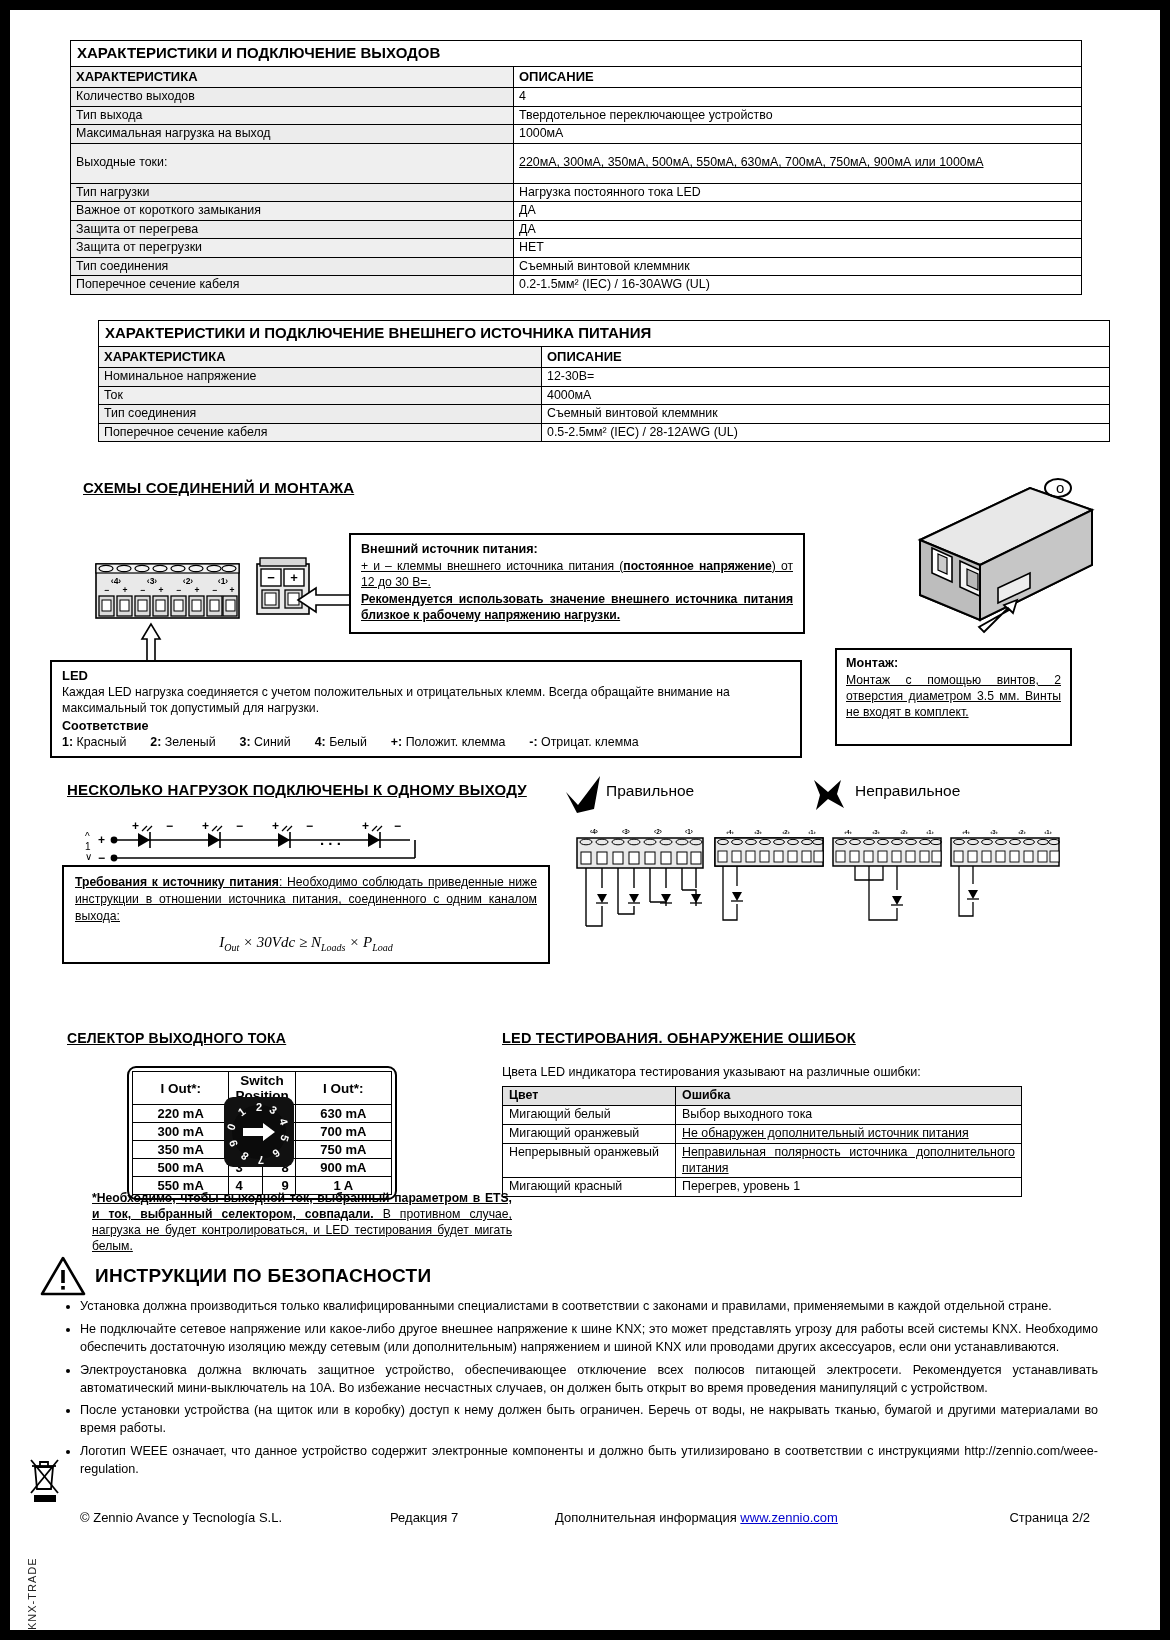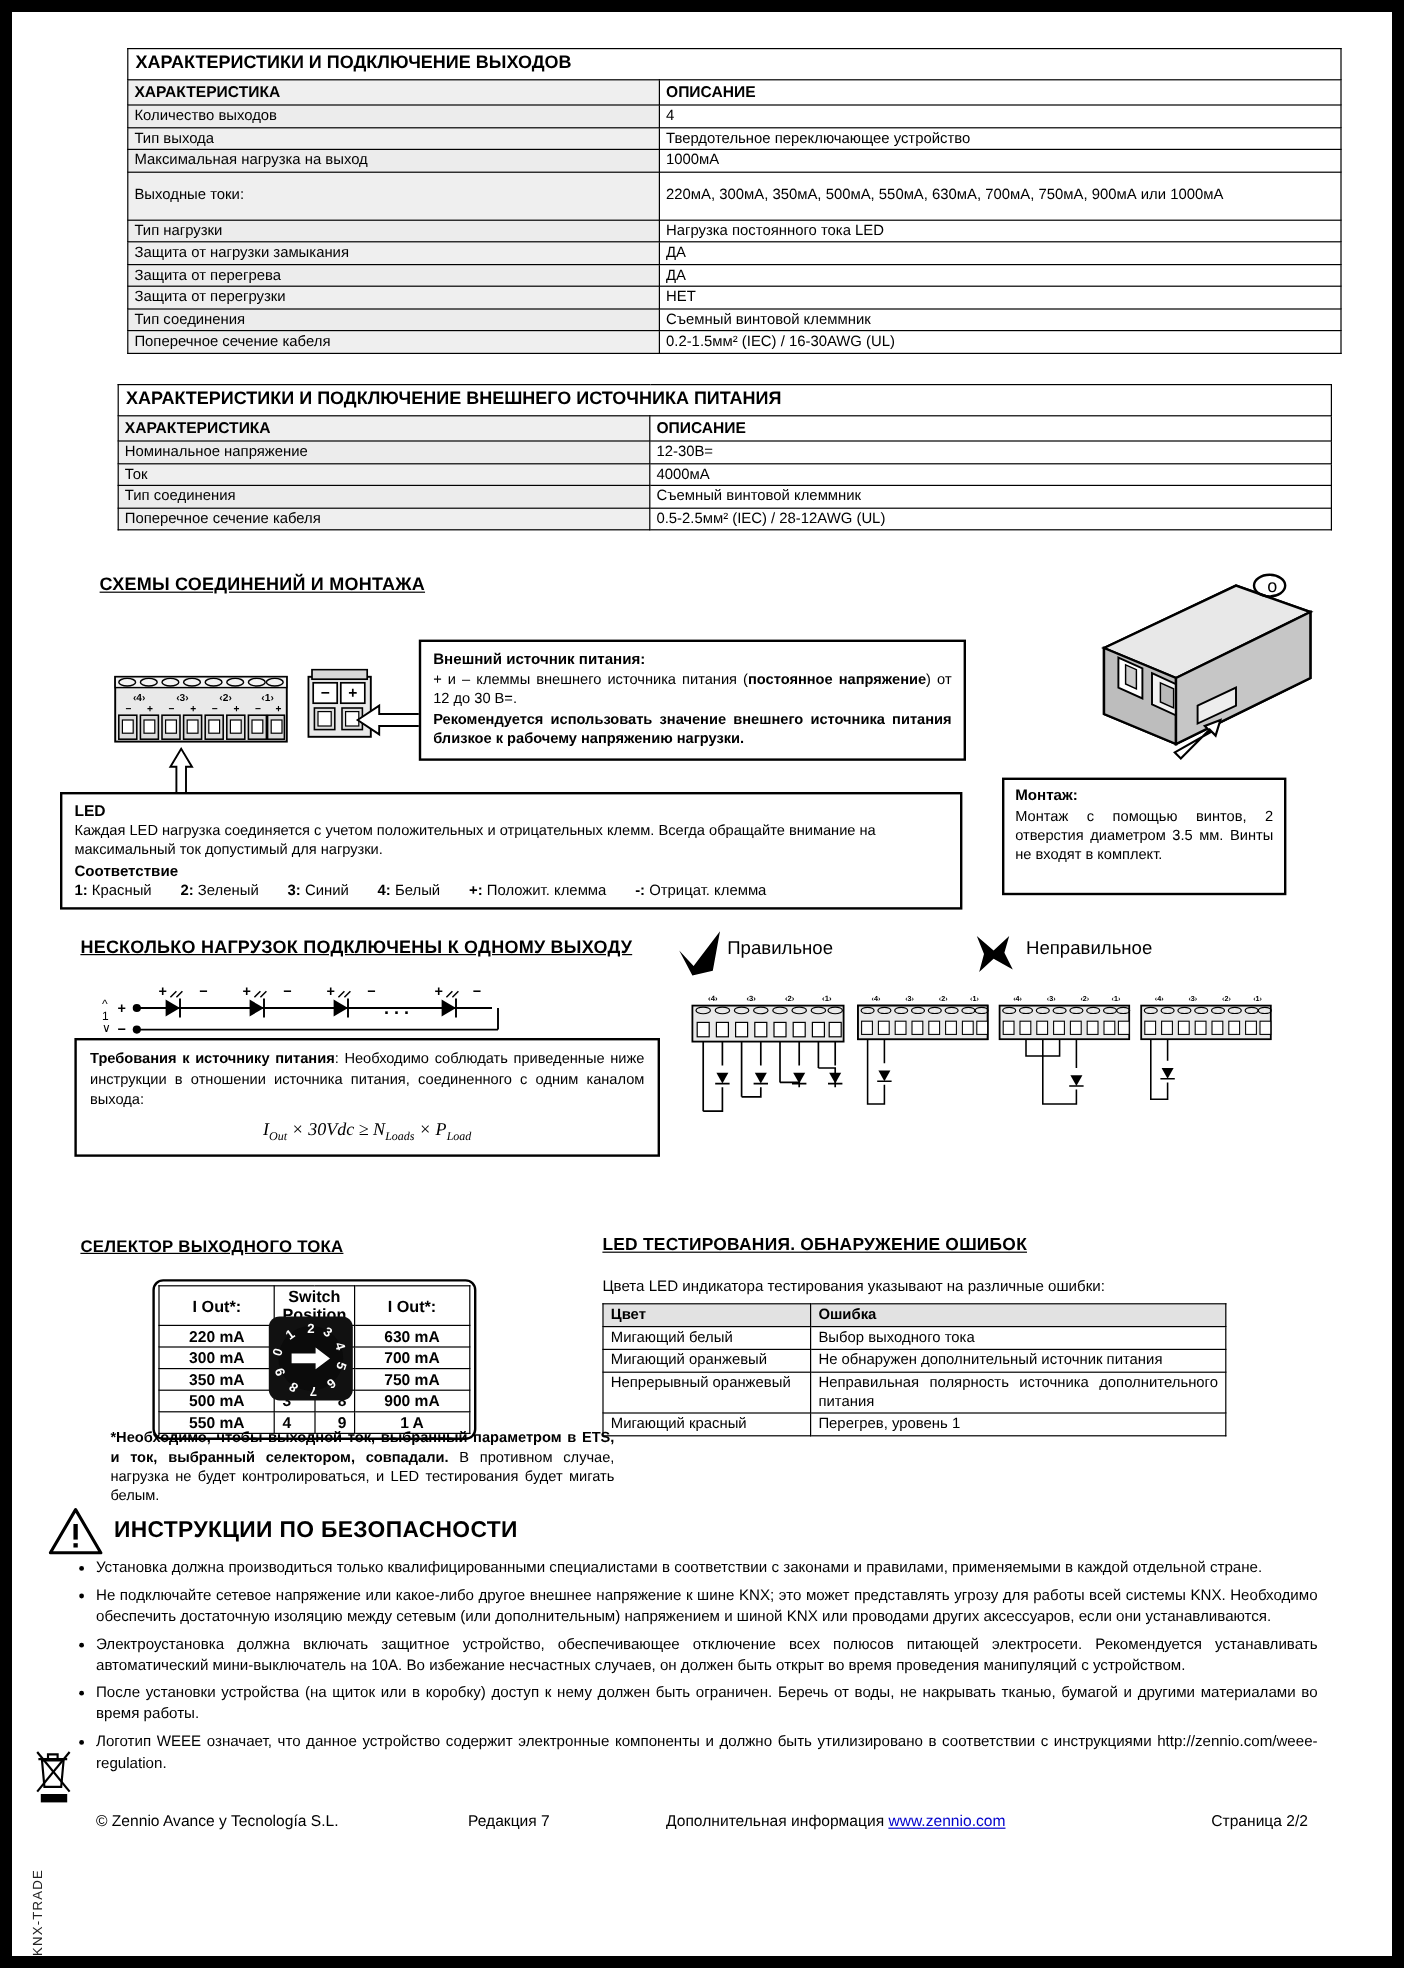--- a/index.html
+++ b/index.html
@@ -35,21 +35,21 @@
   .spec-table td.k{width:432px;background:#efefef;}
   .spec-table tr:nth-child(odd) td.k{background:#ececec;}
   .spec-table td.v{background:#fff;}
 
   .sec-title{
     font-weight:bold;font-size:15px;
     text-decoration:underline;
     letter-spacing:.2px;
   }
   .box{border:2px solid #000;background:#fff;}
-  .just{text-align:justify;}
+  .just{text-align:justify;text-decoration:underline;}
   .small{font-size:12.2px;line-height:1.32;}
   .b{font-weight:bold;}
   svg{display:block;}
 
   
   .sel-table{border-collapse:collapse;font-size:13px;font-weight:bold;}
   .sel-table td{border:1px solid #000;padding:1px 6px;text-align:center;}
   .sel-table .hd{font-size:13.5px;}
 
   
@@ -68,21 +68,21 @@
     writing-mode:vertical-rl;
     transform:rotate(180deg);
     font-size:11px;letter-spacing:1px;color:#222;
   }
 </style>
 </head>
 <body>
 
 <div class="page">
 
-  <div style="position:absolute;left:60px;top:30px;margin-left:36px;">
+  <div style="position:absolute;left:60px;top:30px;">
     <table class="spec-table">
       <tbody>
           <tr class="spec-title">
             <td colspan="2">ХАРАКТЕРИСТИКИ И ПОДКЛЮЧЕНИЕ ВЫХОДОВ</td>
           </tr>
       <tr class="spec-head">
         <td class="k">ХАРАКТЕРИСТИКА</td>
         <td class="v">ОПИСАНИЕ</td>
       </tr>
       <tr>
@@ -99,21 +99,21 @@
           </tr>
       <tr style="height:40px">
             <td class="k">Выходные токи:</td>
             <td class="v just" style="padding-right:8px">220мА, 300мА, 350мА, 500мА, 550мА, 630мА, 700мА, 750мА, 900мА или 1000мА</td>
           </tr>
       <tr>
             <td class="k">Тип нагрузки</td>
             <td class="v">Нагрузка постоянного тока LED</td>
           </tr>
       <tr>
-            <td class="k">Защита от нагрузки замыкания</td>
+            <td class="k">Важное от короткого замыкания</td>
             <td class="v">ДА</td>
           </tr>
       <tr>
             <td class="k">Защита от перегрева</td>
             <td class="v">ДА</td>
           </tr>
       <tr>
             <td class="k">Защита от перегрузки</td>
             <td class="v">НЕТ</td>
           </tr>

